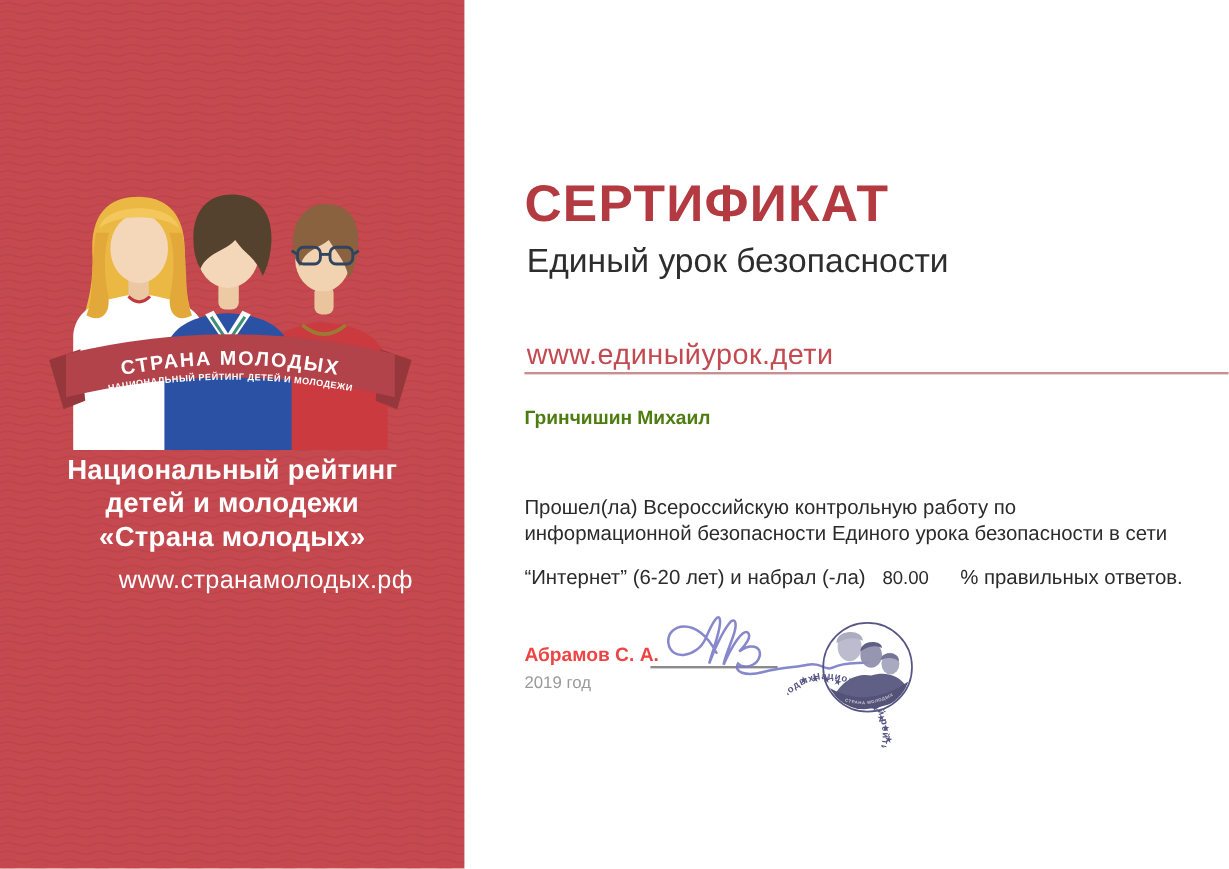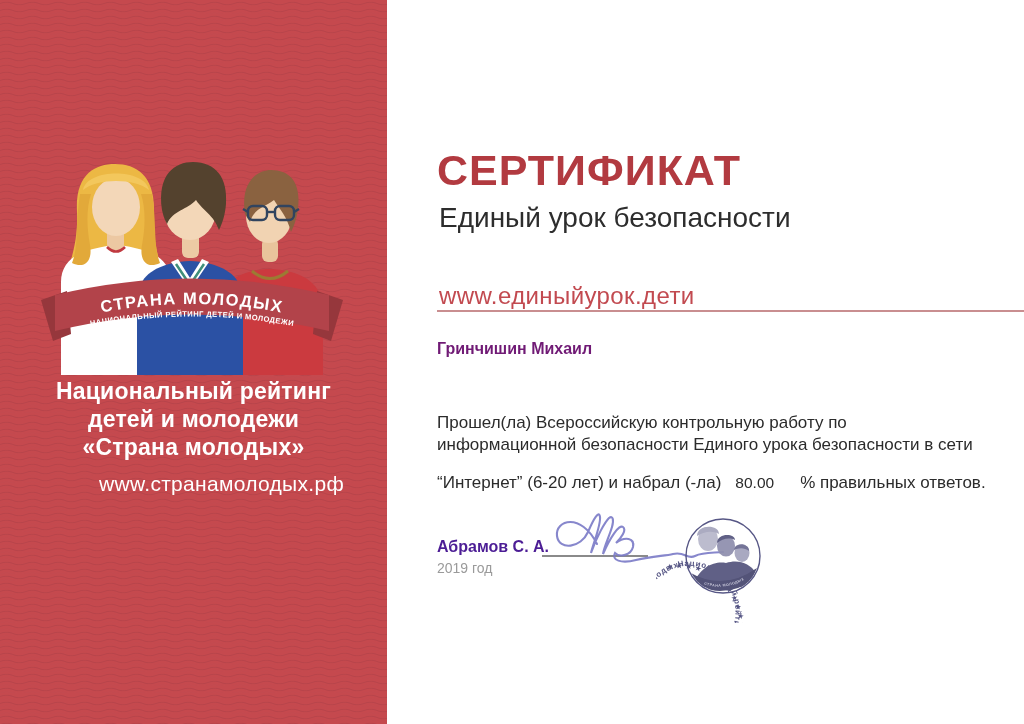--- a/index.html
+++ b/index.html
@@ -15,25 +15,25 @@
   .org-site{position:absolute;left:0;top:472px;width:443px;text-align:center;
             color:#ffffff;font-size:21px;font-weight:normal;letter-spacing:.3px;}
 
   
   .title{position:absolute;left:437px;top:146px;margin:0;font-size:43px;font-weight:bold;
          letter-spacing:1px;color:#b23a40;}
   .subtitle{position:absolute;left:439px;top:199px;margin:0;font-size:28px;font-weight:normal;
             color:#2d2d2d;line-height:37px;text-align:right;}
   .site-red{position:absolute;left:439px;top:282px;font-size:24px;color:#c24a50;letter-spacing:.4px;}
   .red-rule{position:absolute;left:437px;top:310px;width:587px;height:2px;background:#c98e90;}
-  .recipient{position:absolute;left:437px;top:340px;font-size:16px;font-weight:bold;color:#701a75;}
+  .recipient{position:absolute;left:437px;top:340px;font-size:16px;font-weight:bold;color:#4d7c0f;}
   .bodytext{position:absolute;left:437px;top:412px;width:585px;margin:0;
             font-size:17px;line-height:21.5px;color:#2b2b2b;}
   .score{display:inline-block;margin:17px 26px 0 14px;font-size:15.5px;}
-  .signer-name{position:absolute;left:437px;top:538px;font-size:16px;font-weight:bold;color:#4c1d95;}
+  .signer-name{position:absolute;left:437px;top:538px;font-size:16px;font-weight:bold;color:#ef4444;}
   .signer-year{position:absolute;left:437px;top:560px;font-size:14px;color:#9a9a9a;}
   .sign-line{position:absolute;left:542px;top:555px;width:106px;height:1.5px;background:#8a8a8a;}
   .signature{position:absolute;left:533px;top:494px;}
   .stamp{position:absolute;left:656px;top:489px;opacity:.93;}
 </style>
 </head>
 <body>
 
 <div class="page">
 

